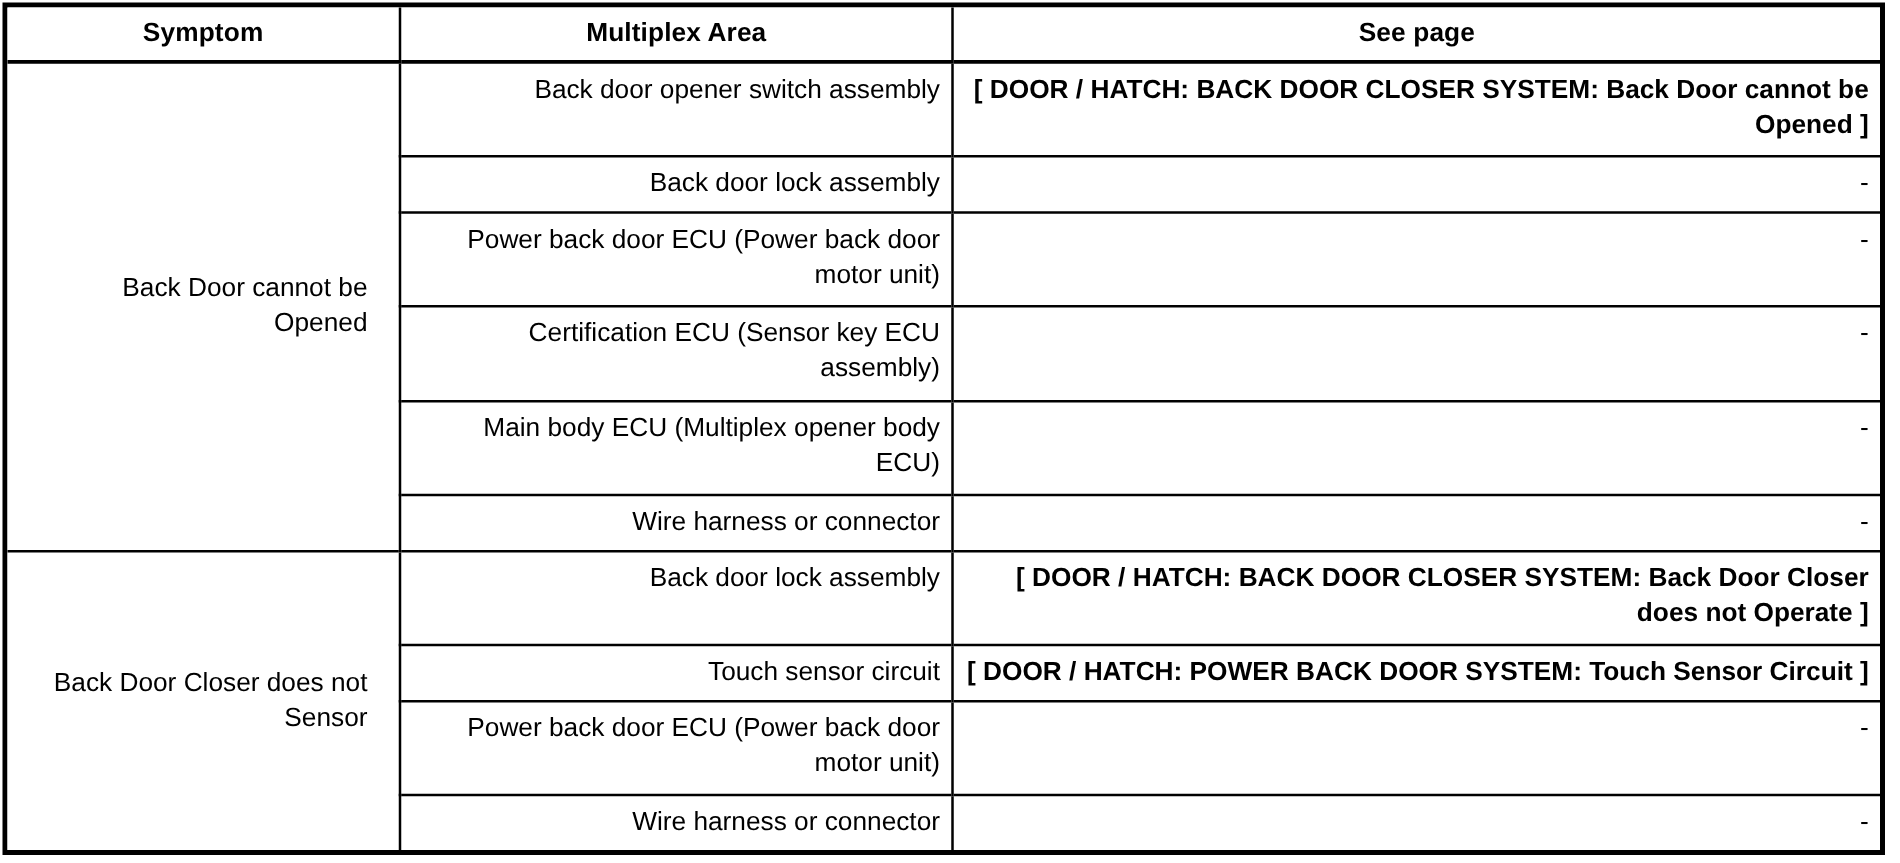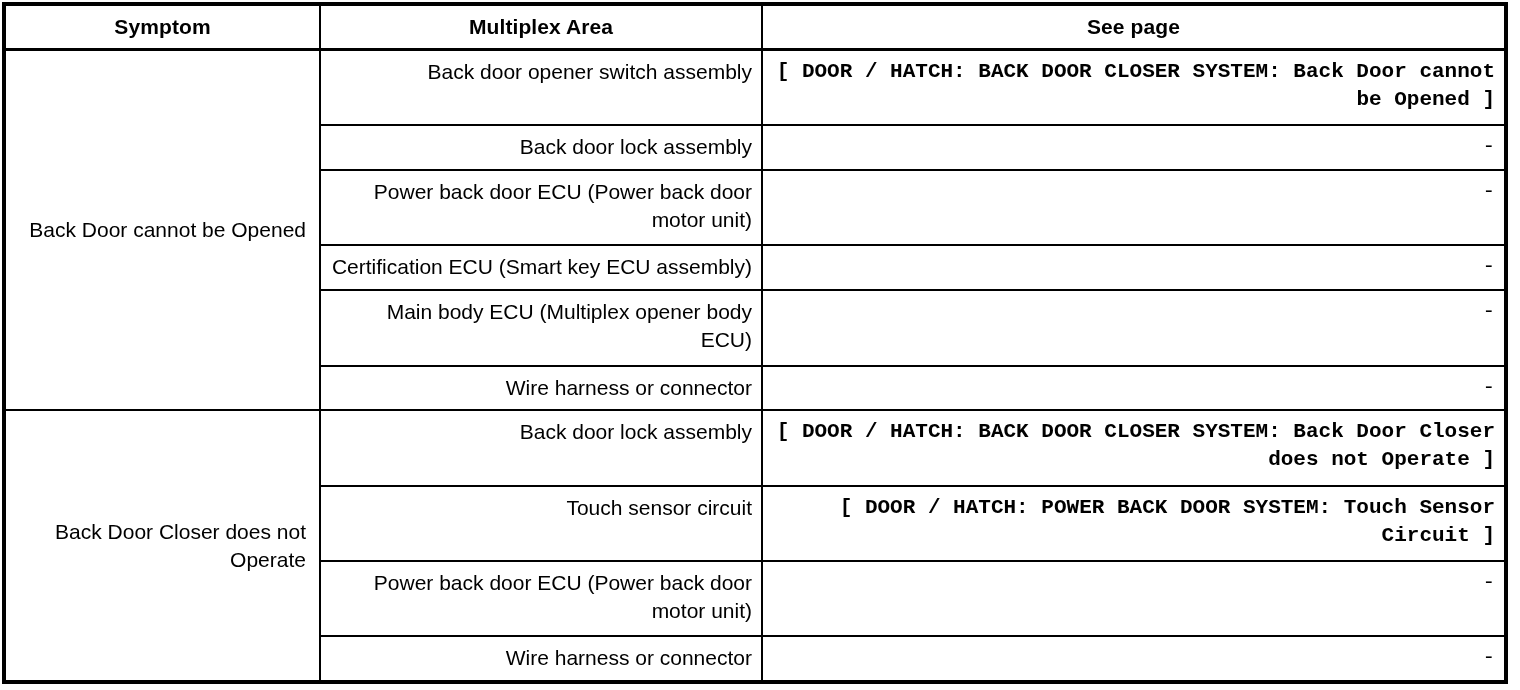--- a/index.html
+++ b/index.html
@@ -72,27 +72,26 @@
     text-align: right;
   }
   tbody td.last { border-right: none; }
 
   
   tbody tr.first-row > td { border-top: none; }
 
   
   td.symptom-cell {
     vertical-align: middle;
-    padding: 4px 13px;
+    padding: 4px 25px;
   }
 
   
   td.seepage-cell {
     font-weight: bold;
-    font-family: Liberation Mono, monospace;
   }
   td.seepage-cell.dash {
     font-weight: normal;
   }
 
   
   tbody tr.group-start > td {
     border-top: 2px solid #000000;
   }
 </style>
@@ -122,33 +121,33 @@
           </tr>
           <tr>
             <td class="suspected-cell">Back door lock assembly</td>
             <td class="seepage-cell last dash">-</td>
           </tr>
           <tr>
             <td class="suspected-cell">Power back door ECU (Power back door motor unit)</td>
             <td class="seepage-cell last dash">-</td>
           </tr>
           <tr>
-            <td class="suspected-cell">Certification ECU (Smart key ECU assembly)</td>
+            <td class="suspected-cell">Certification ECU (Sensor key ECU assembly)</td>
             <td class="seepage-cell last dash">-</td>
           </tr>
           <tr>
             <td class="suspected-cell">Main body ECU (Multiplex opener body ECU)</td>
             <td class="seepage-cell last dash">-</td>
           </tr>
           <tr>
             <td class="suspected-cell">Wire harness or connector</td>
             <td class="seepage-cell last dash">-</td>
           </tr>
           <tr class="group-start">
-            <td class="symptom-cell" rowspan="4">Back Door Closer does not Operate</td>
+            <td class="symptom-cell" rowspan="4">Back Door Closer does not Sensor</td>
             <td class="suspected-cell">Back door lock assembly</td>
             <td class="seepage-cell last">[ DOOR / HATCH: BACK DOOR CLOSER SYSTEM: Back Door Closer does not Operate ]</td>
           </tr>
           <tr>
             <td class="suspected-cell">Touch sensor circuit</td>
             <td class="seepage-cell last">[ DOOR / HATCH: POWER BACK DOOR SYSTEM: Touch Sensor Circuit ]</td>
           </tr>
           <tr>
             <td class="suspected-cell">Power back door ECU (Power back door motor unit)</td>
             <td class="seepage-cell last dash">-</td>

